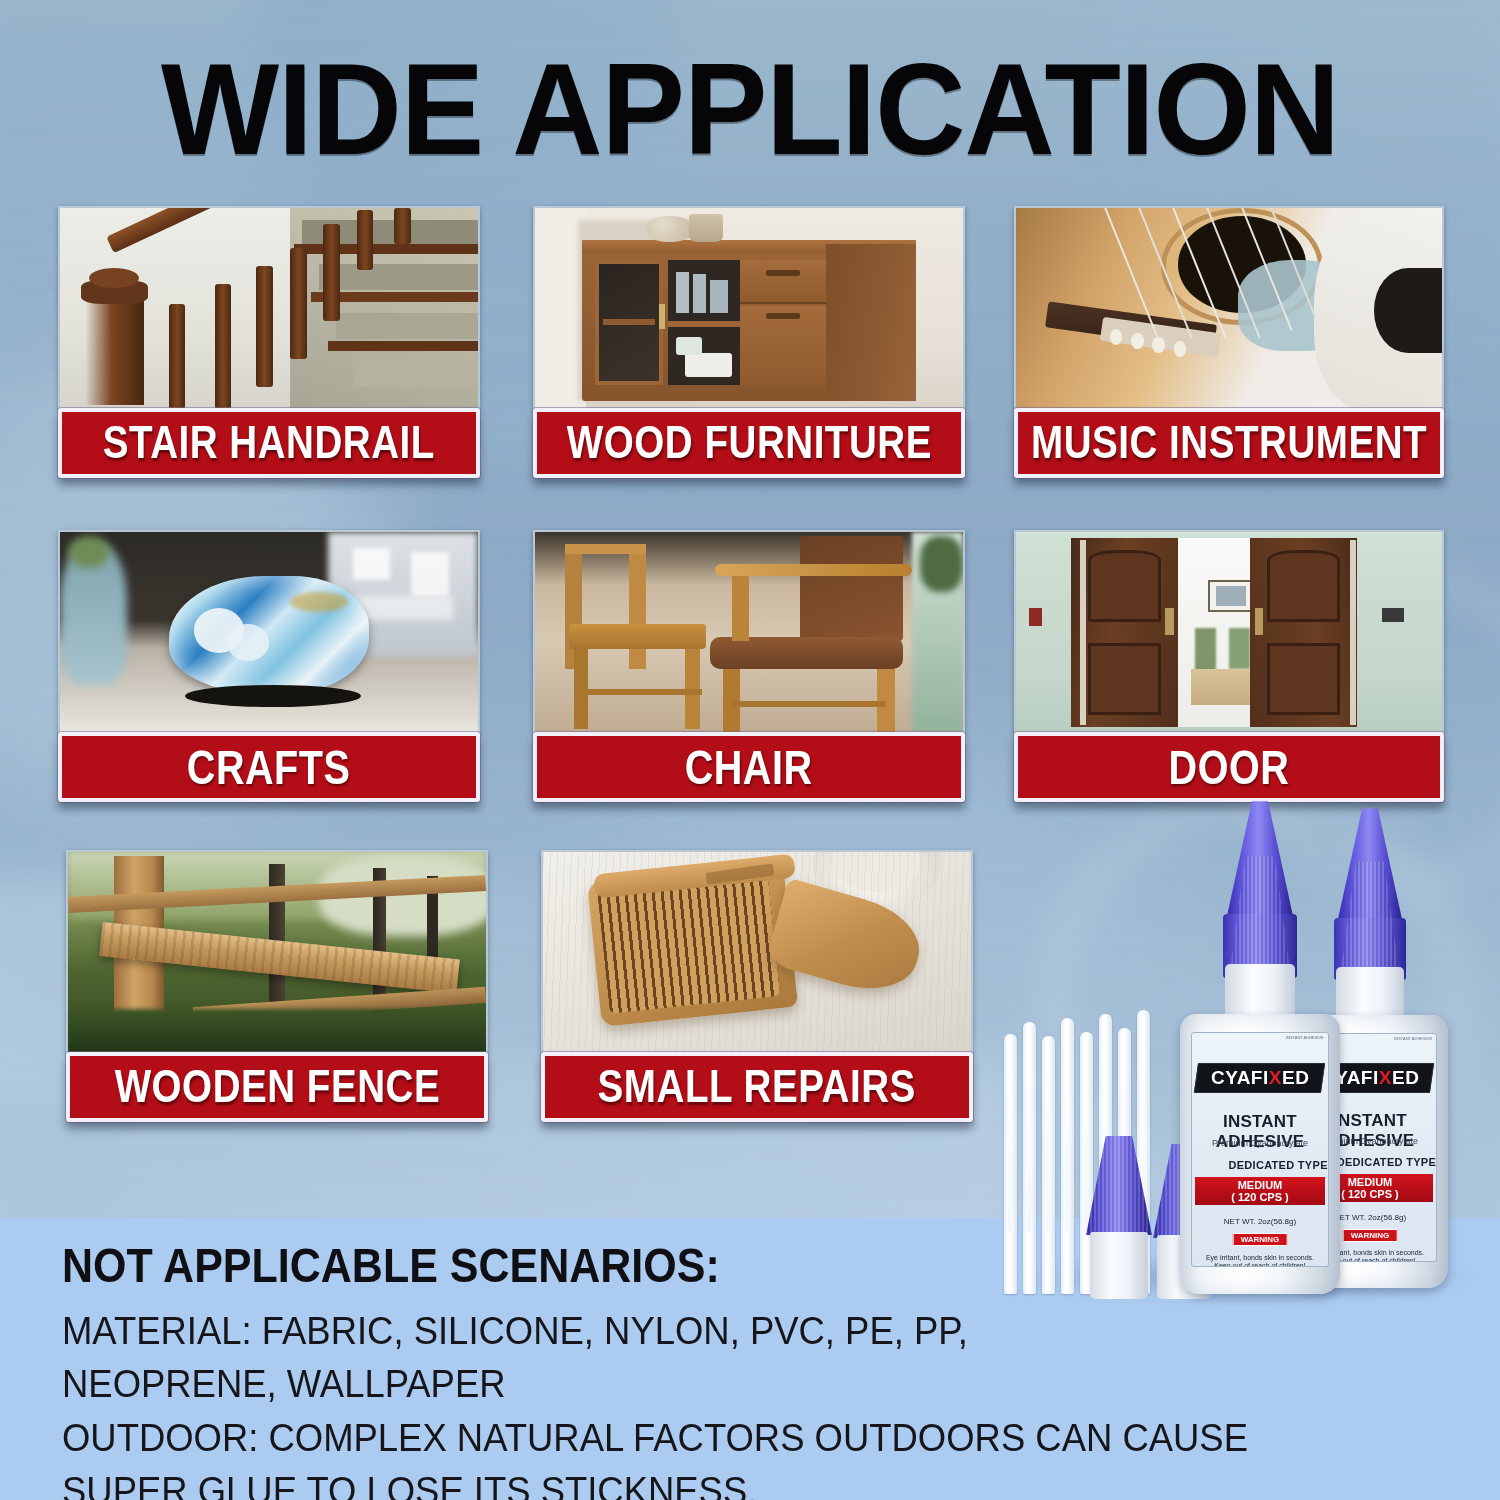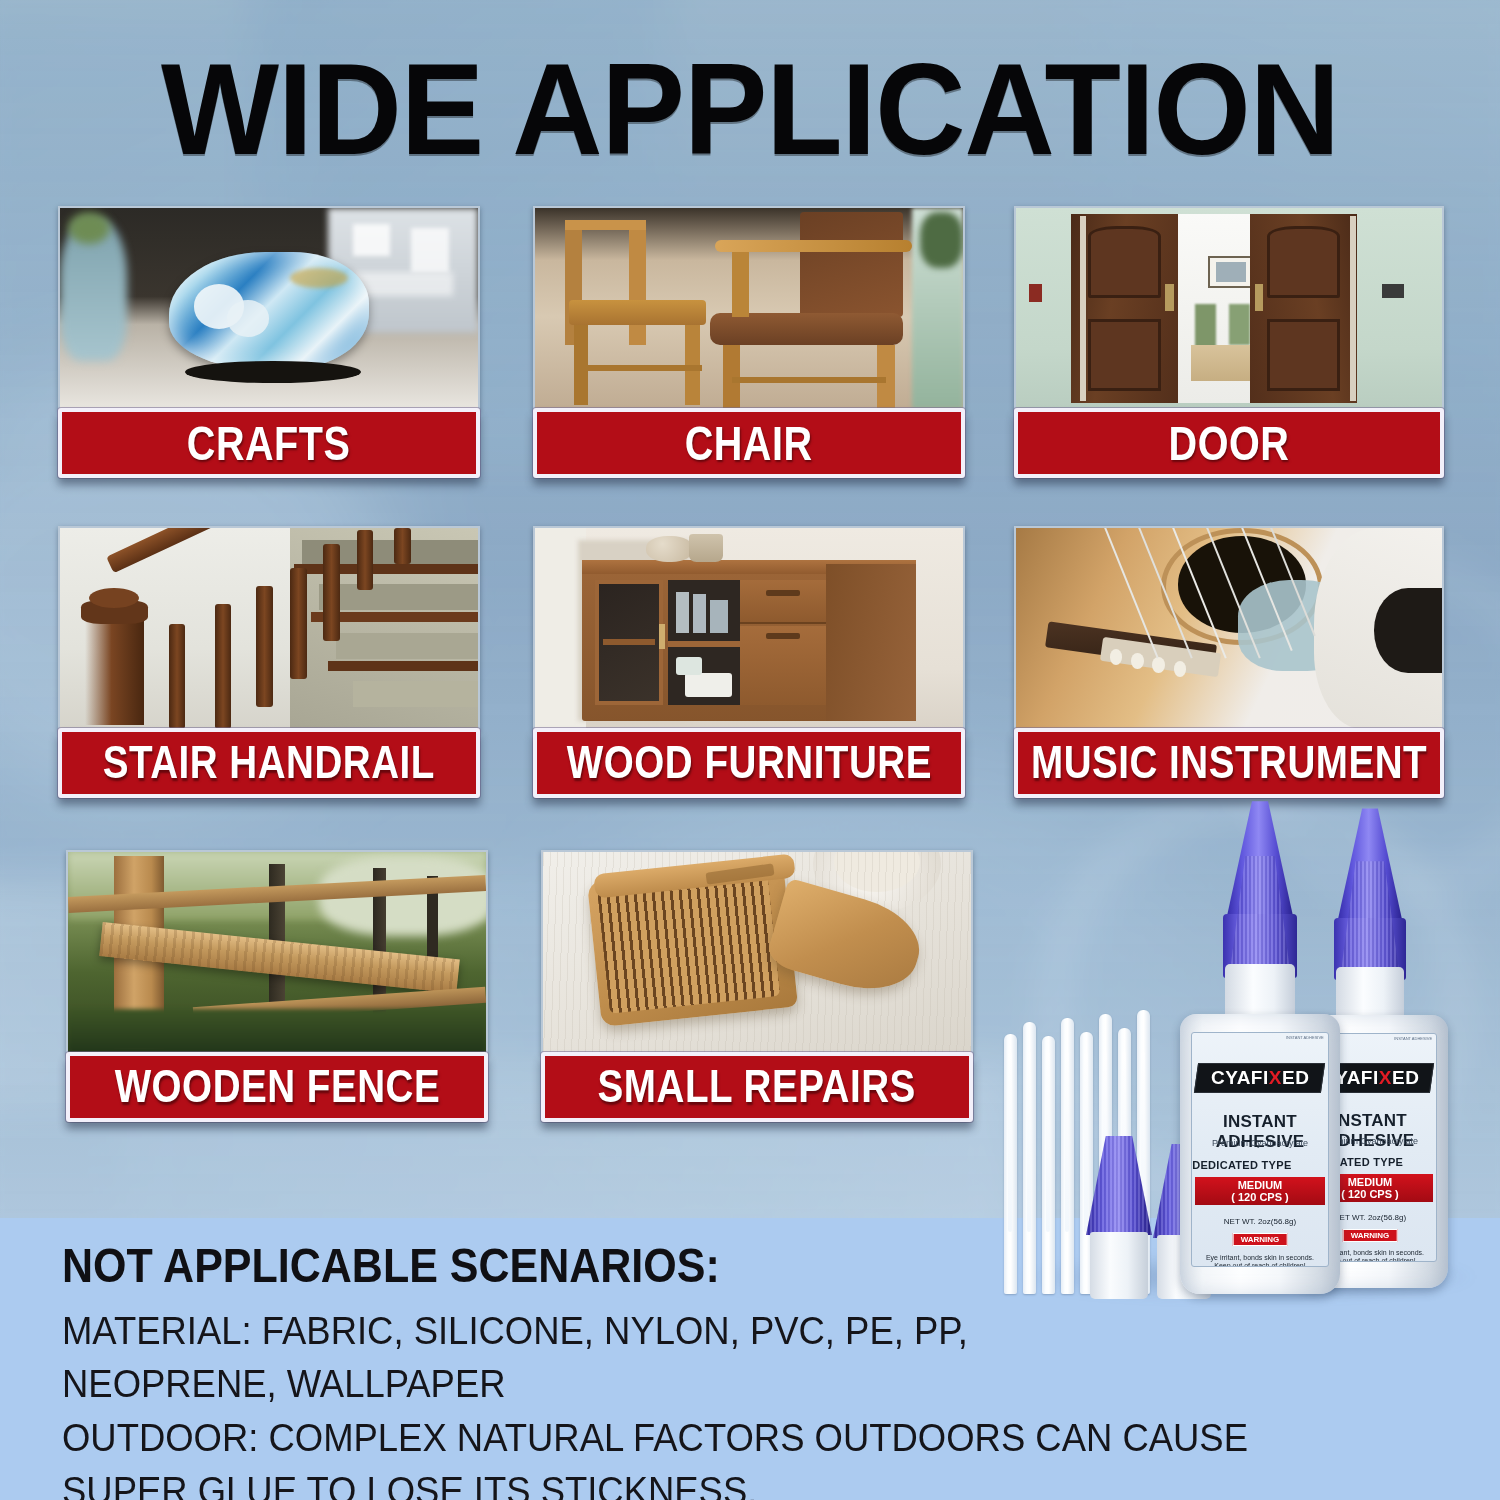--- a/index.html
+++ b/index.html
@@ -155,21 +155,21 @@
   }
   .label .brandbar b{
     display:inline-block; transform:skewX(8deg);
     color:#fff; font-weight:700; font-size:19px; letter-spacing:.5px;
   }
   .label .brandbar b i{ color:#E21B24; font-style:normal; }
   .label .l1{ position:absolute; left:0; right:0; top:34%; text-align:center;
               font-weight:700; font-size:17px; letter-spacing:.2px; }
   .label .l2{ position:absolute; left:0; right:0; top:45%; text-align:center;
               font-size:9px; color:#3C4A5A; }
-  .label .l3{ position:absolute; left:0; right:0; top:54%; text-align:left;
+  .label .l3{ position:absolute; left:0; right:0; top:54%; text-align:right;
               font-weight:700; font-size:11px; letter-spacing:.3px; }
   .label .redbar{
     position:absolute; left:2%; right:2%; top:62%;
     background:linear-gradient(180deg,#D2121C,#A30A13);
     color:#fff; text-align:center; padding:2px 0;
     font-weight:700; font-size:11px; line-height:12px;
   }
   .label .netwt{ position:absolute; left:0; right:0; top:79%; text-align:center; font-size:8px; }
   .label .warnbox{
     position:absolute; left:50%; transform:translateX(-50%); top:86%;
@@ -217,20 +217,127 @@
   <div class="bg-ring" style="left:1040px;top:790px;width:430px;height:430px;"></div>
   <div class="bg-ring" style="left:1230px;top:560px;width:340px;height:340px;opacity:.22;"></div>
   <div class="bg-plank" style="left:-60px;top:880px;width:700px;height:230px;background:linear-gradient(90deg,#C2D6E7,#9DBBD4);opacity:.5;"></div>
   <div class="bg-plank" style="left:120px;top:1060px;width:900px;height:200px;background:linear-gradient(90deg,#AFC9DE,#CBDDEC);opacity:.45;"></div>
   <div class="bg-soft"></div>
 </div>
 
 <div class="title">WIDE APPLICATION</div>
 
 <div class="grid">
+
+  <div class="row" style="height:324px;">
+
+    <div class="cell" style="left:58px;top:10px;width:422px;">
+      <div class="photo">
+        <div class="scene" style="background:linear-gradient(180deg,#EDEDE8,#E3E3DC 60%,#D6D4CB 100%);">
+          <div style="position:absolute;left:55%;top:0;width:45%;height:100%;background:linear-gradient(200deg,#C9C7B4,#A8A694);"></div>
+          <div style="position:absolute;left:58%;top:6%;width:42%;height:14%;background:#8E8C79;"></div>
+          <div style="position:absolute;left:62%;top:28%;width:38%;height:13%;background:#9C9A86;"></div>
+          <div style="position:absolute;left:66%;top:52%;width:34%;height:13%;background:#A9A793;"></div>
+          <div style="position:absolute;left:70%;top:76%;width:30%;height:13%;background:#B5B39E;"></div>
+          <div style="position:absolute;left:56%;top:18%;width:44%;height:5%;background:#5E3318;"></div>
+          <div style="position:absolute;left:60%;top:42%;width:40%;height:5%;background:#6B3A1C;"></div>
+          <div style="position:absolute;left:64%;top:66%;width:36%;height:5%;background:#5E3318;"></div>
+
+          <div style="position:absolute;left:12%;top:14%;width:75%;height:9%;
+                      background:linear-gradient(180deg,#8D5228,#5B3015);
+                      transform:rotate(-25deg);transform-origin:left center;border-radius:4px;"></div>
+
+          <div style="position:absolute;left:6%;top:40%;width:14%;height:58%;background:linear-gradient(90deg,#4F2B13,#81492400 0,#7A4522 45%,#492710);"></div>
+          <div style="position:absolute;left:5%;top:36%;width:16%;height:12%;background:#62361A;border-radius:30%;"></div>
+          <div style="position:absolute;left:7%;top:30%;width:12%;height:10%;background:#764220;border-radius:50%;"></div>
+
+          <div style="position:absolute;left:26%;top:48%;width:4%;height:52%;background:linear-gradient(90deg,#4C2912,#7C4621,#4C2912);border-radius:3px;"></div>
+          <div style="position:absolute;left:37%;top:38%;width:4%;height:62%;background:linear-gradient(90deg,#4C2912,#7C4621,#4C2912);border-radius:3px;"></div>
+          <div style="position:absolute;left:47%;top:29%;width:4%;height:60%;background:linear-gradient(90deg,#4C2912,#7C4621,#4C2912);border-radius:3px;"></div>
+          <div style="position:absolute;left:55%;top:20%;width:4%;height:55%;background:linear-gradient(90deg,#4C2912,#7C4621,#4C2912);border-radius:3px;"></div>
+          <div style="position:absolute;left:63%;top:8%;width:4%;height:48%;background:linear-gradient(90deg,#4C2912,#7C4621,#4C2912);border-radius:3px;"></div>
+          <div style="position:absolute;left:71%;top:1%;width:4%;height:30%;background:linear-gradient(90deg,#4C2912,#7C4621,#4C2912);border-radius:3px;"></div>
+          <div style="position:absolute;left:80%;top:0%;width:4%;height:18%;background:linear-gradient(90deg,#4C2912,#7C4621,#4C2912);border-radius:3px;"></div>
+        </div>
+      </div>
+      <div class="banner wide">
+        <span>STAIR HANDRAIL</span>
+      </div>
+    </div>
+
+    <div class="cell" style="left:533px;top:10px;width:432px;">
+      <div class="photo">
+        <div class="scene" style="background:linear-gradient(180deg,#EFEAE2,#E6E0D6 70%,#DAD3C8 100%);">
+          <div style="position:absolute;left:0;top:0;width:12%;height:100%;background:#EFEDE6;"></div>
+          <div style="position:absolute;left:10%;top:6%;width:26%;height:90%;background:#D8D1C4;filter:blur(2px);"></div>
+
+          <div style="position:absolute;left:11%;top:16%;width:78%;height:80%;background:linear-gradient(180deg,#9D6638,#86552C);border-radius:3px;"></div>
+          <div style="position:absolute;left:11%;top:16%;width:78%;height:7%;background:linear-gradient(180deg,#AE7340,#915B2F);"></div>
+          <div style="position:absolute;left:68%;top:18%;width:21%;height:78%;background:linear-gradient(100deg,#7E4F28,#97633A);"></div>
+
+          <div style="position:absolute;left:14%;top:26%;width:16%;height:62%;background:linear-gradient(150deg,#2B2420,#3B322A);border:4px solid #9D6638;"></div>
+          <div style="position:absolute;left:16%;top:55%;width:12%;height:3%;background:#8E5A2E;"></div>
+          <div style="position:absolute;left:29%;top:48%;width:1.3%;height:12%;background:#CFAE6E;"></div>
+
+          <div style="position:absolute;left:31%;top:26%;width:17%;height:62%;background:#2E2722;"></div>
+          <div style="position:absolute;left:31%;top:56%;width:17%;height:3%;background:#9D6638;"></div>
+          <div style="position:absolute;left:33%;top:32%;width:3%;height:20%;background:#D6E4EA;opacity:.8;"></div>
+          <div style="position:absolute;left:37%;top:33%;width:3%;height:19%;background:#CFDFE8;opacity:.8;"></div>
+          <div style="position:absolute;left:41%;top:36%;width:4%;height:16%;background:#C6D8E2;opacity:.8;"></div>
+          <div style="position:absolute;left:35%;top:72%;width:11%;height:12%;background:#EFEFEA;border-radius:3px;"></div>
+          <div style="position:absolute;left:33%;top:64%;width:6%;height:9%;background:#DDE6E0;border-radius:3px;"></div>
+
+          <div style="position:absolute;left:48%;top:26%;width:20%;height:22%;background:linear-gradient(180deg,#A56C3B,#8E5A2E);border-bottom:2px solid #6B421F;"></div>
+          <div style="position:absolute;left:48%;top:49%;width:20%;height:39%;background:linear-gradient(180deg,#A56C3B,#8E5A2E);"></div>
+          <div style="position:absolute;left:54%;top:31%;width:8%;height:3%;background:#5E3A1C;border-radius:2px;"></div>
+          <div style="position:absolute;left:54%;top:52%;width:8%;height:3%;background:#5E3A1C;border-radius:2px;"></div>
+
+          <div style="position:absolute;left:26%;top:4%;width:11%;height:13%;background:radial-gradient(circle at 35% 30%,#E5DCCB,#C6B79E);border-radius:45%;"></div>
+          <div style="position:absolute;left:36%;top:3%;width:8%;height:14%;background:linear-gradient(180deg,#CFC3AC,#B6A78C);border-radius:12% 12% 22% 22%;"></div>
+        </div>
+      </div>
+      <div class="banner wide">
+        <span>WOOD FURNITURE</span>
+      </div>
+    </div>
+
+    <div class="cell" style="left:1014px;top:10px;width:430px;">
+      <div class="photo">
+        <div class="scene" style="background:linear-gradient(160deg,#8A6C4E,#C4955C 30%,#D7AD73 55%,#E8E4DE 78%,#F2F0EC 100%);">
+          <div style="position:absolute;left:0;top:0;width:24%;height:28%;background:#5C4334;filter:blur(4px);"></div>
+          <div style="position:absolute;left:0;top:0;width:100%;height:100%;
+                      background:linear-gradient(115deg,#A67A45 0%,#D2A368 22%,#E3BE86 40%,#F0EDE9 62%,#EFEDEA 100%);"></div>
+
+          <div style="position:absolute;left:38%;top:4%;width:30%;height:48%;background:#181208;border-radius:50%;"></div>
+          <div style="position:absolute;left:34%;top:0%;width:38%;height:58%;border:5px solid #BD9158;border-radius:50%;"></div>
+
+          <div style="position:absolute;left:52%;top:26%;width:30%;height:45%;background:#A9C4CC;border-radius:40% 50% 45% 35%;opacity:.9;"></div>
+          <div style="position:absolute;left:70%;top:0;width:30%;height:100%;background:linear-gradient(200deg,#F3F1ED,#E4E1DA);border-radius:48% 0 0 38%;"></div>
+          <div style="position:absolute;left:84%;top:30%;width:16%;height:42%;background:#1E1A16;border-radius:50% 0 0 50%;"></div>
+
+          <div style="position:absolute;left:7%;top:52%;width:40%;height:13%;background:linear-gradient(170deg,#4C3322,#2F1F13);transform:rotate(8deg);border-radius:3px;"></div>
+          <div style="position:absolute;left:20%;top:58%;width:28%;height:12%;background:#D9CFBC;transform:rotate(8deg);border-radius:3px;"></div>
+          <div style="position:absolute;left:22%;top:60%;width:3%;height:8%;background:#F2EEE3;border-radius:50%;"></div>
+          <div style="position:absolute;left:27%;top:62%;width:3%;height:8%;background:#F2EEE3;border-radius:50%;"></div>
+          <div style="position:absolute;left:32%;top:64%;width:3%;height:8%;background:#F2EEE3;border-radius:50%;"></div>
+          <div style="position:absolute;left:37%;top:66%;width:3%;height:8%;background:#F2EEE3;border-radius:50%;"></div>
+
+          <div style="position:absolute;left:20%;top:-4%;width:1.5px;height:74%;background:#E6E6E2;transform:rotate(-22deg);transform-origin:top;"></div>
+          <div style="position:absolute;left:28%;top:-4%;width:1.5px;height:74%;background:#E0E0DC;transform:rotate(-22deg);transform-origin:top;"></div>
+          <div style="position:absolute;left:36%;top:-4%;width:1.5px;height:74%;background:#EAEAE6;transform:rotate(-22deg);transform-origin:top;"></div>
+          <div style="position:absolute;left:44%;top:-4%;width:1.5px;height:74%;background:#E0E0DC;transform:rotate(-22deg);transform-origin:top;"></div>
+          <div style="position:absolute;left:52%;top:-4%;width:1.5px;height:70%;background:#E6E6E2;transform:rotate(-22deg);transform-origin:top;"></div>
+          <div style="position:absolute;left:59%;top:-4%;width:1.5px;height:62%;background:#DCDCD8;transform:rotate(-22deg);transform-origin:top;"></div>
+        </div>
+      </div>
+      <div class="banner wide">
+        <span>MUSIC INSTRUMENT</span>
+      </div>
+    </div>
+  </div>
 
   <div class="row" style="height:320px;">
 
     <div class="cell" style="left:58px;top:10px;width:422px;">
       <div class="photo">
         <div class="scene" style="background:linear-gradient(180deg,#2C2A26 0%,#3A352E 44%,#B9B2A6 58%,#E9E6E0 100%);">
           <div style="position:absolute;left:64%;top:0;width:36%;height:62%;background:linear-gradient(180deg,#DDE2E6,#BFC6CC);filter:blur(3px);"></div>
           <div style="position:absolute;left:70%;top:8%;width:9%;height:16%;background:#fff;opacity:.8;filter:blur(2px);"></div>
           <div style="position:absolute;left:84%;top:10%;width:9%;height:22%;background:#fff;opacity:.75;filter:blur(2px);"></div>
           <div style="position:absolute;left:70%;top:32%;width:24%;height:12%;background:#fff;opacity:.55;filter:blur(3px);"></div>
@@ -303,127 +410,20 @@
           <div style="position:absolute;left:3%;top:38%;width:3%;height:9%;background:#8B2B22;"></div>
           <div style="position:absolute;left:86%;top:38%;width:5%;height:7%;background:#3A3A3A;"></div>
         </div>
       </div>
       <div class="banner">
         <span>DOOR</span>
       </div>
     </div>
   </div>
 
-  <div class="row" style="height:324px;">
-
-    <div class="cell" style="left:58px;top:10px;width:422px;">
-      <div class="photo">
-        <div class="scene" style="background:linear-gradient(180deg,#EDEDE8,#E3E3DC 60%,#D6D4CB 100%);">
-          <div style="position:absolute;left:55%;top:0;width:45%;height:100%;background:linear-gradient(200deg,#C9C7B4,#A8A694);"></div>
-          <div style="position:absolute;left:58%;top:6%;width:42%;height:14%;background:#8E8C79;"></div>
-          <div style="position:absolute;left:62%;top:28%;width:38%;height:13%;background:#9C9A86;"></div>
-          <div style="position:absolute;left:66%;top:52%;width:34%;height:13%;background:#A9A793;"></div>
-          <div style="position:absolute;left:70%;top:76%;width:30%;height:13%;background:#B5B39E;"></div>
-          <div style="position:absolute;left:56%;top:18%;width:44%;height:5%;background:#5E3318;"></div>
-          <div style="position:absolute;left:60%;top:42%;width:40%;height:5%;background:#6B3A1C;"></div>
-          <div style="position:absolute;left:64%;top:66%;width:36%;height:5%;background:#5E3318;"></div>
-
-          <div style="position:absolute;left:12%;top:14%;width:75%;height:9%;
-                      background:linear-gradient(180deg,#8D5228,#5B3015);
-                      transform:rotate(-25deg);transform-origin:left center;border-radius:4px;"></div>
-
-          <div style="position:absolute;left:6%;top:40%;width:14%;height:58%;background:linear-gradient(90deg,#4F2B13,#81492400 0,#7A4522 45%,#492710);"></div>
-          <div style="position:absolute;left:5%;top:36%;width:16%;height:12%;background:#62361A;border-radius:30%;"></div>
-          <div style="position:absolute;left:7%;top:30%;width:12%;height:10%;background:#764220;border-radius:50%;"></div>
-
-          <div style="position:absolute;left:26%;top:48%;width:4%;height:52%;background:linear-gradient(90deg,#4C2912,#7C4621,#4C2912);border-radius:3px;"></div>
-          <div style="position:absolute;left:37%;top:38%;width:4%;height:62%;background:linear-gradient(90deg,#4C2912,#7C4621,#4C2912);border-radius:3px;"></div>
-          <div style="position:absolute;left:47%;top:29%;width:4%;height:60%;background:linear-gradient(90deg,#4C2912,#7C4621,#4C2912);border-radius:3px;"></div>
-          <div style="position:absolute;left:55%;top:20%;width:4%;height:55%;background:linear-gradient(90deg,#4C2912,#7C4621,#4C2912);border-radius:3px;"></div>
-          <div style="position:absolute;left:63%;top:8%;width:4%;height:48%;background:linear-gradient(90deg,#4C2912,#7C4621,#4C2912);border-radius:3px;"></div>
-          <div style="position:absolute;left:71%;top:1%;width:4%;height:30%;background:linear-gradient(90deg,#4C2912,#7C4621,#4C2912);border-radius:3px;"></div>
-          <div style="position:absolute;left:80%;top:0%;width:4%;height:18%;background:linear-gradient(90deg,#4C2912,#7C4621,#4C2912);border-radius:3px;"></div>
-        </div>
-      </div>
-      <div class="banner wide">
-        <span>STAIR HANDRAIL</span>
-      </div>
-    </div>
-
-    <div class="cell" style="left:533px;top:10px;width:432px;">
-      <div class="photo">
-        <div class="scene" style="background:linear-gradient(180deg,#EFEAE2,#E6E0D6 70%,#DAD3C8 100%);">
-          <div style="position:absolute;left:0;top:0;width:12%;height:100%;background:#EFEDE6;"></div>
-          <div style="position:absolute;left:10%;top:6%;width:26%;height:90%;background:#D8D1C4;filter:blur(2px);"></div>
-
-          <div style="position:absolute;left:11%;top:16%;width:78%;height:80%;background:linear-gradient(180deg,#9D6638,#86552C);border-radius:3px;"></div>
-          <div style="position:absolute;left:11%;top:16%;width:78%;height:7%;background:linear-gradient(180deg,#AE7340,#915B2F);"></div>
-          <div style="position:absolute;left:68%;top:18%;width:21%;height:78%;background:linear-gradient(100deg,#7E4F28,#97633A);"></div>
-
-          <div style="position:absolute;left:14%;top:26%;width:16%;height:62%;background:linear-gradient(150deg,#2B2420,#3B322A);border:4px solid #9D6638;"></div>
-          <div style="position:absolute;left:16%;top:55%;width:12%;height:3%;background:#8E5A2E;"></div>
-          <div style="position:absolute;left:29%;top:48%;width:1.3%;height:12%;background:#CFAE6E;"></div>
-
-          <div style="position:absolute;left:31%;top:26%;width:17%;height:62%;background:#2E2722;"></div>
-          <div style="position:absolute;left:31%;top:56%;width:17%;height:3%;background:#9D6638;"></div>
-          <div style="position:absolute;left:33%;top:32%;width:3%;height:20%;background:#D6E4EA;opacity:.8;"></div>
-          <div style="position:absolute;left:37%;top:33%;width:3%;height:19%;background:#CFDFE8;opacity:.8;"></div>
-          <div style="position:absolute;left:41%;top:36%;width:4%;height:16%;background:#C6D8E2;opacity:.8;"></div>
-          <div style="position:absolute;left:35%;top:72%;width:11%;height:12%;background:#EFEFEA;border-radius:3px;"></div>
-          <div style="position:absolute;left:33%;top:64%;width:6%;height:9%;background:#DDE6E0;border-radius:3px;"></div>
-
-          <div style="position:absolute;left:48%;top:26%;width:20%;height:22%;background:linear-gradient(180deg,#A56C3B,#8E5A2E);border-bottom:2px solid #6B421F;"></div>
-          <div style="position:absolute;left:48%;top:49%;width:20%;height:39%;background:linear-gradient(180deg,#A56C3B,#8E5A2E);"></div>
-          <div style="position:absolute;left:54%;top:31%;width:8%;height:3%;background:#5E3A1C;border-radius:2px;"></div>
-          <div style="position:absolute;left:54%;top:52%;width:8%;height:3%;background:#5E3A1C;border-radius:2px;"></div>
-
-          <div style="position:absolute;left:26%;top:4%;width:11%;height:13%;background:radial-gradient(circle at 35% 30%,#E5DCCB,#C6B79E);border-radius:45%;"></div>
-          <div style="position:absolute;left:36%;top:3%;width:8%;height:14%;background:linear-gradient(180deg,#CFC3AC,#B6A78C);border-radius:12% 12% 22% 22%;"></div>
-        </div>
-      </div>
-      <div class="banner wide">
-        <span>WOOD FURNITURE</span>
-      </div>
-    </div>
-
-    <div class="cell" style="left:1014px;top:10px;width:430px;">
-      <div class="photo">
-        <div class="scene" style="background:linear-gradient(160deg,#8A6C4E,#C4955C 30%,#D7AD73 55%,#E8E4DE 78%,#F2F0EC 100%);">
-          <div style="position:absolute;left:0;top:0;width:24%;height:28%;background:#5C4334;filter:blur(4px);"></div>
-          <div style="position:absolute;left:0;top:0;width:100%;height:100%;
-                      background:linear-gradient(115deg,#A67A45 0%,#D2A368 22%,#E3BE86 40%,#F0EDE9 62%,#EFEDEA 100%);"></div>
-
-          <div style="position:absolute;left:38%;top:4%;width:30%;height:48%;background:#181208;border-radius:50%;"></div>
-          <div style="position:absolute;left:34%;top:0%;width:38%;height:58%;border:5px solid #BD9158;border-radius:50%;"></div>
-
-          <div style="position:absolute;left:52%;top:26%;width:30%;height:45%;background:#A9C4CC;border-radius:40% 50% 45% 35%;opacity:.9;"></div>
-          <div style="position:absolute;left:70%;top:0;width:30%;height:100%;background:linear-gradient(200deg,#F3F1ED,#E4E1DA);border-radius:48% 0 0 38%;"></div>
-          <div style="position:absolute;left:84%;top:30%;width:16%;height:42%;background:#1E1A16;border-radius:50% 0 0 50%;"></div>
-
-          <div style="position:absolute;left:7%;top:52%;width:40%;height:13%;background:linear-gradient(170deg,#4C3322,#2F1F13);transform:rotate(8deg);border-radius:3px;"></div>
-          <div style="position:absolute;left:20%;top:58%;width:28%;height:12%;background:#D9CFBC;transform:rotate(8deg);border-radius:3px;"></div>
-          <div style="position:absolute;left:22%;top:60%;width:3%;height:8%;background:#F2EEE3;border-radius:50%;"></div>
-          <div style="position:absolute;left:27%;top:62%;width:3%;height:8%;background:#F2EEE3;border-radius:50%;"></div>
-          <div style="position:absolute;left:32%;top:64%;width:3%;height:8%;background:#F2EEE3;border-radius:50%;"></div>
-          <div style="position:absolute;left:37%;top:66%;width:3%;height:8%;background:#F2EEE3;border-radius:50%;"></div>
-
-          <div style="position:absolute;left:20%;top:-4%;width:1.5px;height:74%;background:#E6E6E2;transform:rotate(-22deg);transform-origin:top;"></div>
-          <div style="position:absolute;left:28%;top:-4%;width:1.5px;height:74%;background:#E0E0DC;transform:rotate(-22deg);transform-origin:top;"></div>
-          <div style="position:absolute;left:36%;top:-4%;width:1.5px;height:74%;background:#EAEAE6;transform:rotate(-22deg);transform-origin:top;"></div>
-          <div style="position:absolute;left:44%;top:-4%;width:1.5px;height:74%;background:#E0E0DC;transform:rotate(-22deg);transform-origin:top;"></div>
-          <div style="position:absolute;left:52%;top:-4%;width:1.5px;height:70%;background:#E6E6E2;transform:rotate(-22deg);transform-origin:top;"></div>
-          <div style="position:absolute;left:59%;top:-4%;width:1.5px;height:62%;background:#DCDCD8;transform:rotate(-22deg);transform-origin:top;"></div>
-        </div>
-      </div>
-      <div class="banner wide">
-        <span>MUSIC INSTRUMENT</span>
-      </div>
-    </div>
-  </div>
-
   <div class="row" style="height:320px;margin-left:8px;">
 
     <div class="cell" style="left:58px;top:10px;width:422px;">
       <div class="photo">
         <div class="scene" style="background:linear-gradient(180deg,#A8B98C 0%,#7C9156 30%,#4E6530 60%,#33461F 100%);">
           <div style="position:absolute;left:0;top:0;width:100%;height:34%;background:linear-gradient(180deg,#C9D5B4,#8FA268);filter:blur(3px);"></div>
           <div style="position:absolute;left:60%;top:2%;width:42%;height:40%;background:#D5DDC5;filter:blur(5px);border-radius:40%;"></div>
 
           <div style="position:absolute;left:11%;top:2%;width:12%;height:96%;background:linear-gradient(90deg,#9C6F3E,#D0A367 40%,#B98A4E 75%,#7F5A30);"></div>
           <div style="position:absolute;left:48%;top:6%;width:4%;height:86%;background:linear-gradient(90deg,#2E2A20,#4B4334);"></div>

